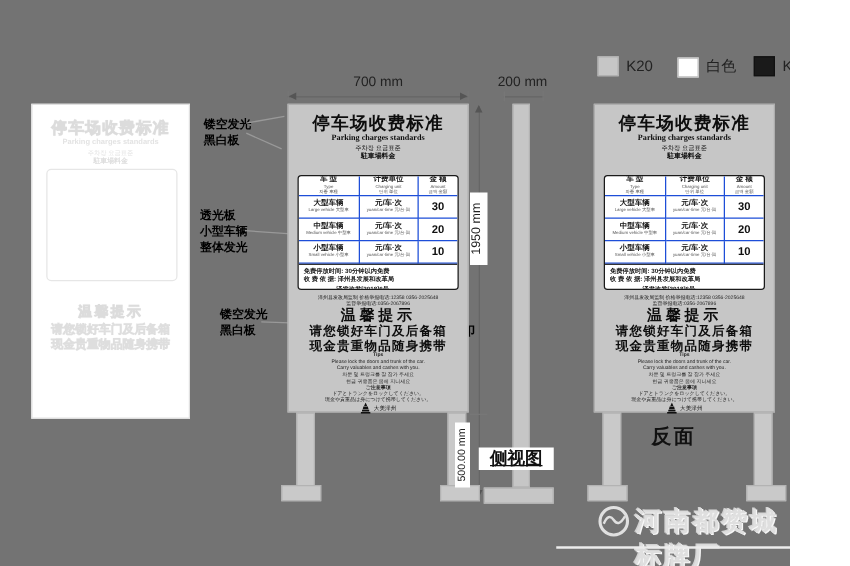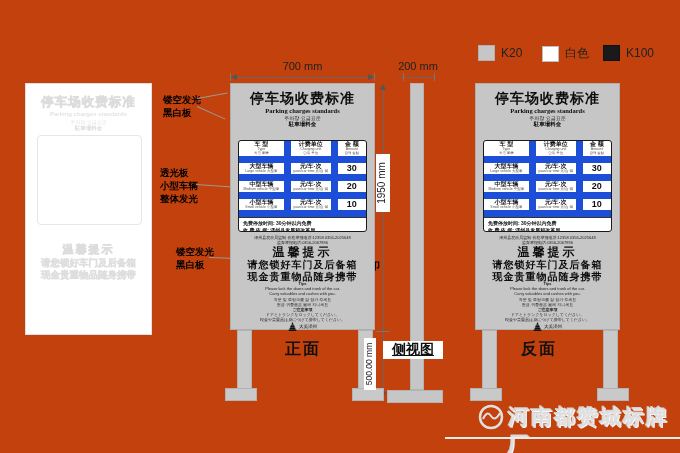--- a/index.html
+++ b/index.html
@@ -1,18 +1,18 @@
 <!DOCTYPE html>
 <html><head>
 <meta charset="utf-8">
 <style>
   * { margin:0; padding:0; box-sizing:border-box; }
   html,body { background:#fff; }
   body { font-family:"Liberation Sans", sans-serif; }
-  .root { position:relative; width:680px; height:453px; background:#c2410c; overflow:hidden; }
+  .root { position:relative; width:632px; height:453px; background:#737373; overflow:hidden; }
   .abs { position:absolute; }
 
   
   .legend-item { position:absolute; top:45px; display:flex; align-items:center; gap:6px; }
   .swatch { width:17px; height:16px; display:inline-block; }
   .legend-label { font-size:12px; color:#222; }
 
   
   .dim-text { position:absolute; font-size:11px; color:#222; text-align:center; }
   .dim-line-h { position:absolute; height:1px; background:#666; }
@@ -41,21 +41,21 @@
   
   .sign-board { position:absolute; top:83px; width:145px; height:247px; background:#c6c6c6; border:1px solid #aeaeae; }
   .sign-content { position:relative; width:100%; height:100%; }
   .s-row { position:absolute; left:0; width:100%; text-align:center; color:#0d0d0d; }
   .s-title { top:6px; font-family:"Liberation Serif", serif; font-weight:bold; font-size:14px; letter-spacing:1px; }
   .s-en { top:23px; font-family:"Liberation Serif", serif; font-weight:bold; font-size:6.5px; }
   .s-kr { top:31px; font-size:5px; }
   .s-jp { top:37px; font-size:5.5px; font-weight:bold; }
   .s-box { position:absolute; top:56px; left:7px; width:129px; height:92px; background:#fff; border:1px solid #1a1a1a; border-radius:3px; overflow:hidden; }
   .s-table { width:100%; border-collapse:collapse; table-layout:fixed; }
-  .s-table th, .s-table td { border:7px solid #1d4ed8; text-align:center; vertical-align:middle; padding:0; }
+  .s-table th, .s-table td { border:1px solid #1d4ed8; text-align:center; vertical-align:middle; padding:0; }
   .s-table tr > *:first-child { border-left:none; }
   .s-table tr > *:last-child { border-right:none; }
   .s-table tr:first-child > * { border-top:none; }
   .s-table th { height:15px; font-weight:normal; }
   .s-table td { height:18px; }
   .t-main { font-size:6px; font-weight:bold; line-height:1.15; color:#111; }
   .t-sub { font-size:3.5px; line-height:1.1; color:#555; }
   .t-amt { font-size:9px; font-weight:bold; color:#111; }
   .s-notes { border-top:1px solid #333; padding:2px 4px 0 4px; text-align:left; font-size:5px; font-weight:bold; line-height:1.55; color:#111; }
   .s-note-indent { padding-left:26px; }
@@ -251,25 +251,24 @@
           </svg>
         <span class="s-logo-text">大美泽州</span>
       </div>
     </div>
   </div>
 
   <div class="leg" style="left:237px;top:330px;"></div>
   <div class="leg" style="left:358px;top:330px;"></div>
   <div class="foot" style="left:225px;top:388px;"></div>
   <div class="foot" style="left:352px;top:388px;"></div>
-  <div class="view-label" style="left:258px;top:339px;width:90px;">正面</div>
 
   <div class="abs gray" style="left:410px;top:83px;width:14px;height:307px;border:1px solid #b3b3b3;"></div>
   <div class="abs gray" style="left:387px;top:390px;width:56px;height:13px;border:1px solid #b3b3b3;"></div>
-  <div class="view-label" style="left:383px;top:341px;width:60px;background:#fff;letter-spacing:0;font-size:14px;text-decoration:underline;">侧视图</div>
+  <div class="view-label" style="left:383px;top:358px;width:60px;background:#fff;letter-spacing:0;font-size:14px;text-decoration:underline;">侧视图</div>
 
   <div class="sign-board" style="left:475px;">
       <div class="sign-content">
       <div class="s-row s-title">停车场收费标准</div>
       <div class="s-row s-en">Parking charges standards</div>
       <div class="s-row s-kr">주차장 요금표준</div>
       <div class="s-row s-jp">駐車場料金</div>
 
       <div class="s-box">
         <table class="s-table">

